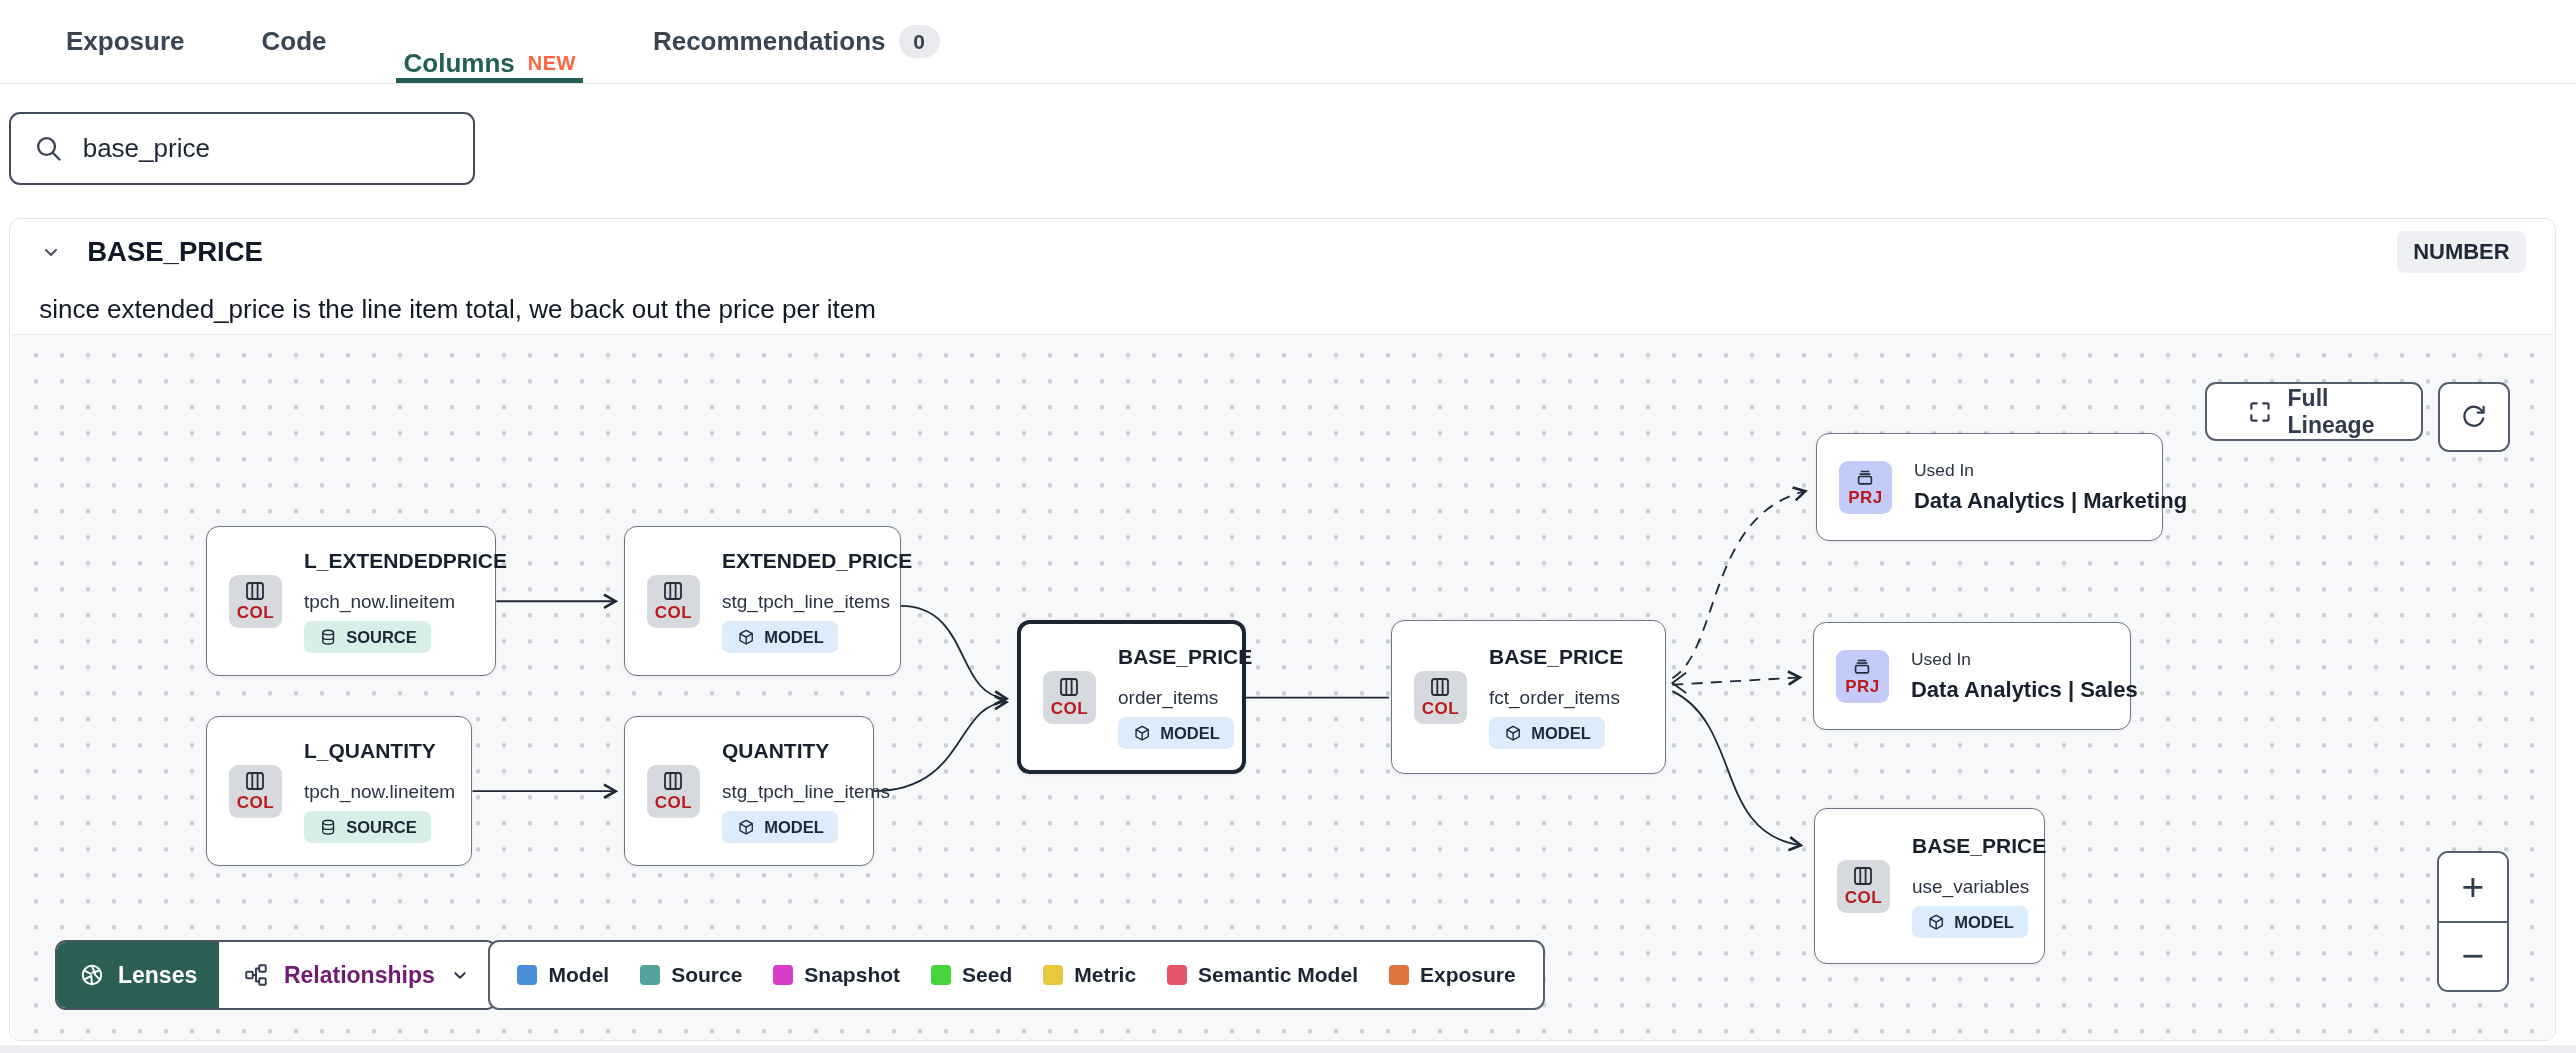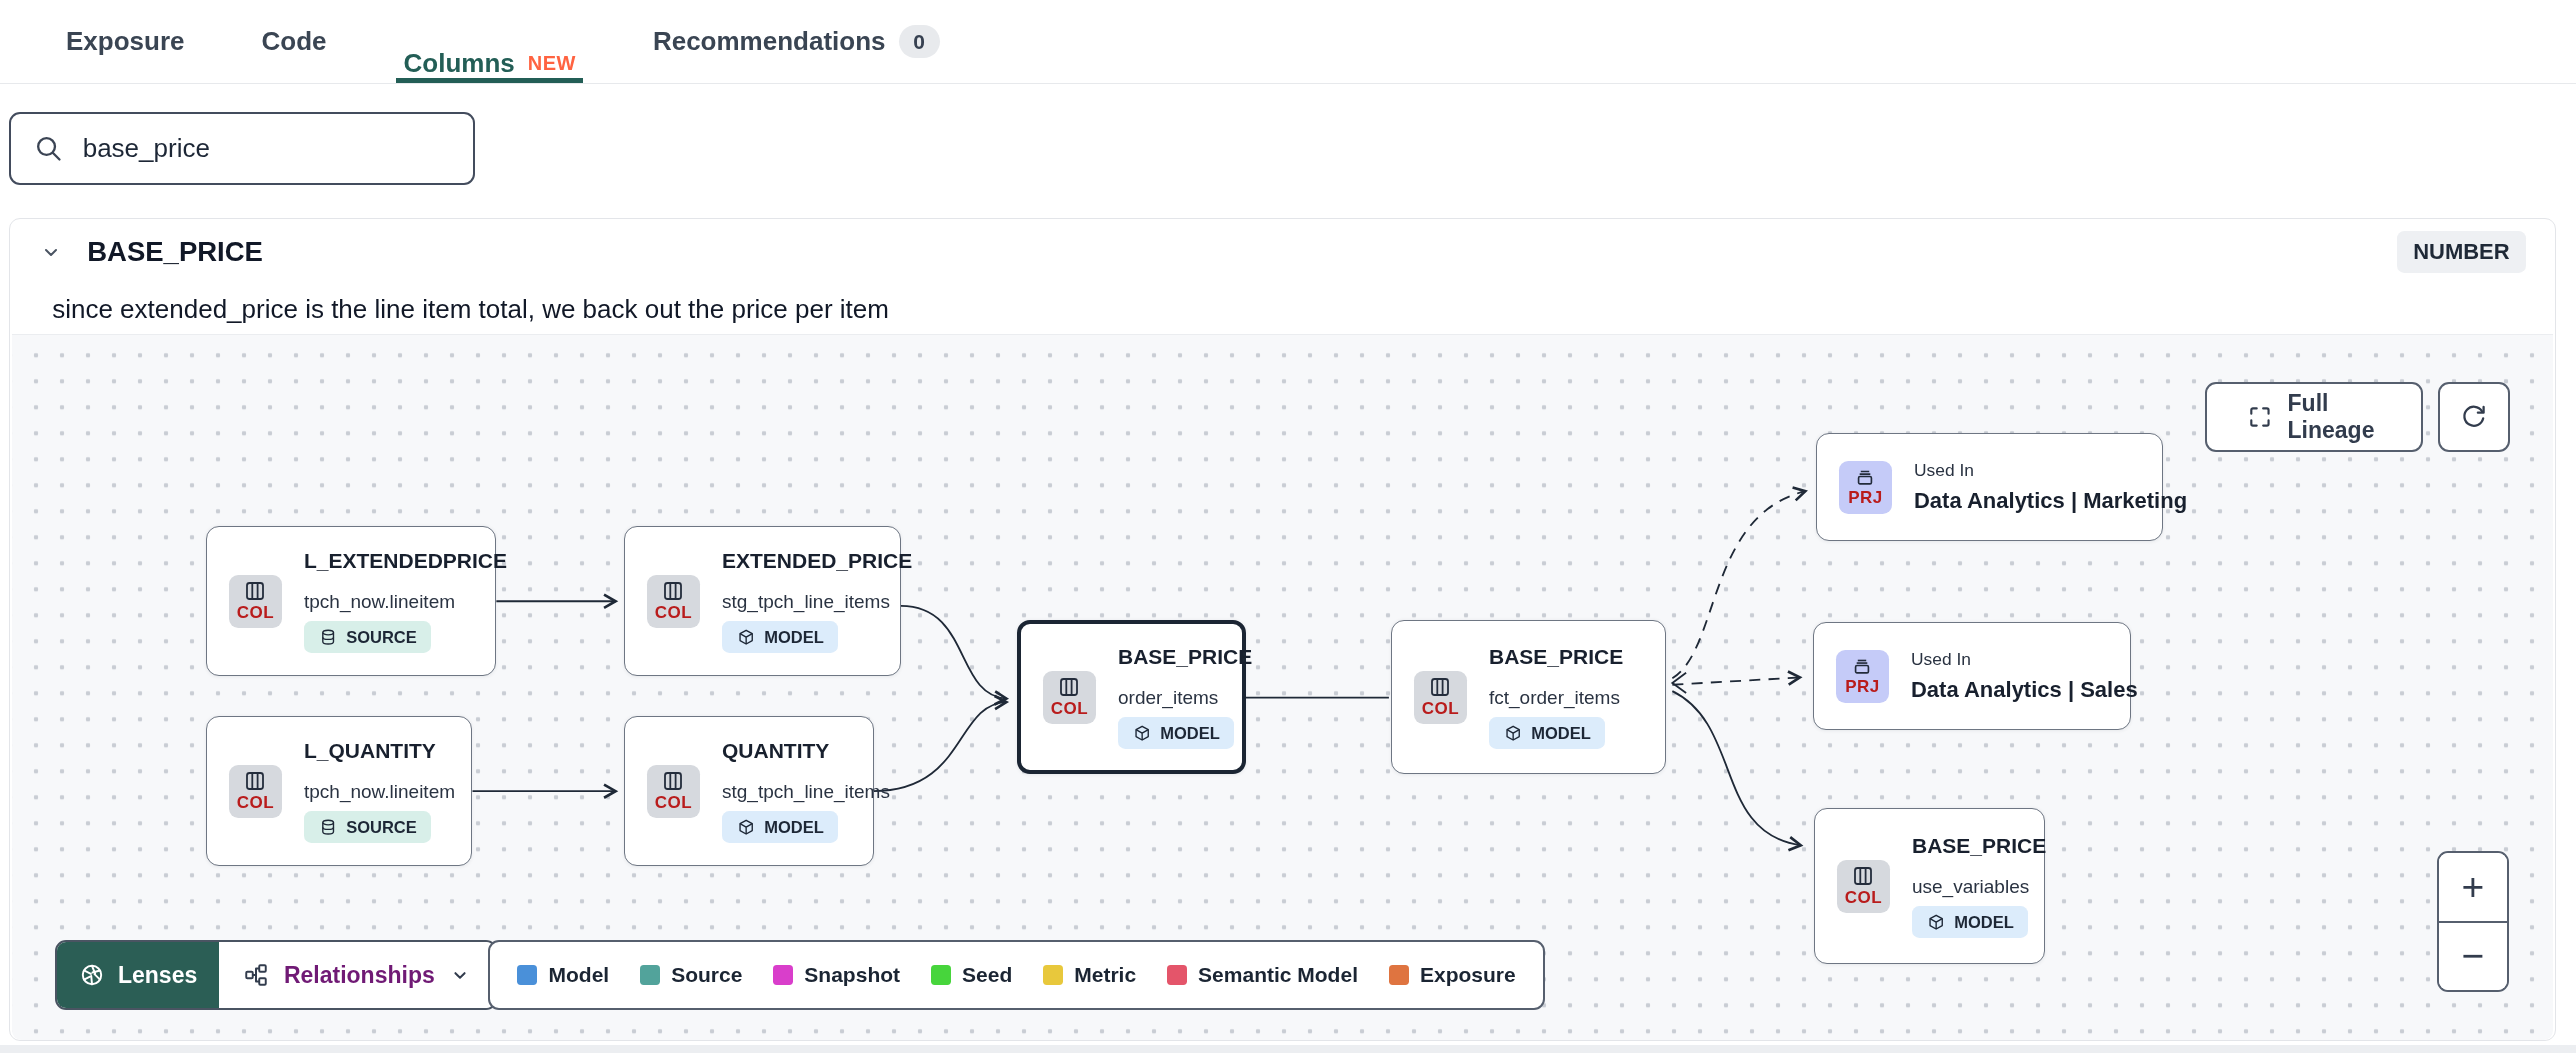--- a/index.html
+++ b/index.html
@@ -23,21 +23,21 @@
                    font-family:"Liberation Sans",sans-serif;}
 
   
   .panel{position:absolute;left:9.2px;top:218px;width:2547px;height:823px;border:1.8px solid #e3e5e9;
          border-radius:11px;background:#fff;box-sizing:border-box;}
   .panel-header{position:absolute;top:0;left:0;right:0;height:66px;display:flex;align-items:center;
                 padding:0 29px;gap:24px;}
   .panel-title{font-size:27.5px;font-weight:700;color:#111827;}
   .header-spacer{flex:1;}
   .type-badge{background:#eef0f3;border-radius:7.3px;padding:8.3px 16.5px;font-size:22px;font-weight:600;color:#1f2937;}
-  .panel-desc{position:absolute;top:75px;left:42px;right:29px;font-size:26px;color:#111827;}
+  .panel-desc{position:absolute;top:75px;left:29px;right:29px;font-size:26px;color:#111827;}
 
   
   .canvas{position:absolute;left:1.8px;top:115px;width:2541px;height:705px;border-radius:0 0 9.2px 9.2px;
           overflow:hidden;background-color:#f7f8fa;
           background-image:radial-gradient(circle,#c9cdd4 2px,transparent 2.6px);
           background-size:26px 26px;background-position:11px 7.3px;border-top:0.9px solid #ebedf0;}
   .edges{position:absolute;left:0;top:0;}
 
   .node{position:absolute;background:#fff;border:1.8px solid #6e7683;border-radius:13px;
         display:flex;align-items:center;gap:22px;padding:0 22px;box-sizing:border-box;
@@ -54,21 +54,21 @@
         font-weight:600;color:#1d2736;margin-top:1.8px;}
   .pill.source{background:#d8efe9;}
   .pill.model{background:#dcecfb;}
   .eyebrow{font-size:17.4px;color:#2a3342;}
   .proj-title{font-size:22px;font-weight:600;color:#18202e;white-space:nowrap;}
 
   
   .btn{position:absolute;background:#fff;border:2.8px solid #565f6e;border-radius:11px;display:flex;
        align-items:center;justify-content:center;gap:14.7px;font-size:23px;font-weight:600;color:#323c4d;
        box-sizing:border-box;cursor:pointer;}
-  .full-lineage{left:2193px;top:47px;width:218px;height:70px;padding-left:40px;}
+  .full-lineage{left:2193px;top:47px;width:218px;height:59px;padding-left:40px;}
   .refresh-btn{left:2426px;top:47px;width:72px;height:70px;}
   .zoomctl{position:absolute;left:2425px;top:516px;width:72px;height:141px;border:2.8px solid #565f6e;
            border-radius:11px;background:#fff;box-sizing:border-box;overflow:hidden;display:flex;flex-direction:column;}
   .zoombtn{flex:1;display:flex;align-items:center;justify-content:center;font-size:39px;font-weight:400;
            color:#323c4d;cursor:pointer;background:#fff;}
   .zoombtn.minus{border-top:2.8px solid #565f6e;}
 
   .lenses-group{position:absolute;left:43px;top:605px;height:70px;display:flex;border:2.8px solid #4a5462;
                 border-radius:11px;overflow:hidden;background:#fff;box-sizing:border-box;}
   .lenses-seg{background:#2b5e55;color:#fff;display:flex;align-items:center;gap:13px;padding:0 22px;

